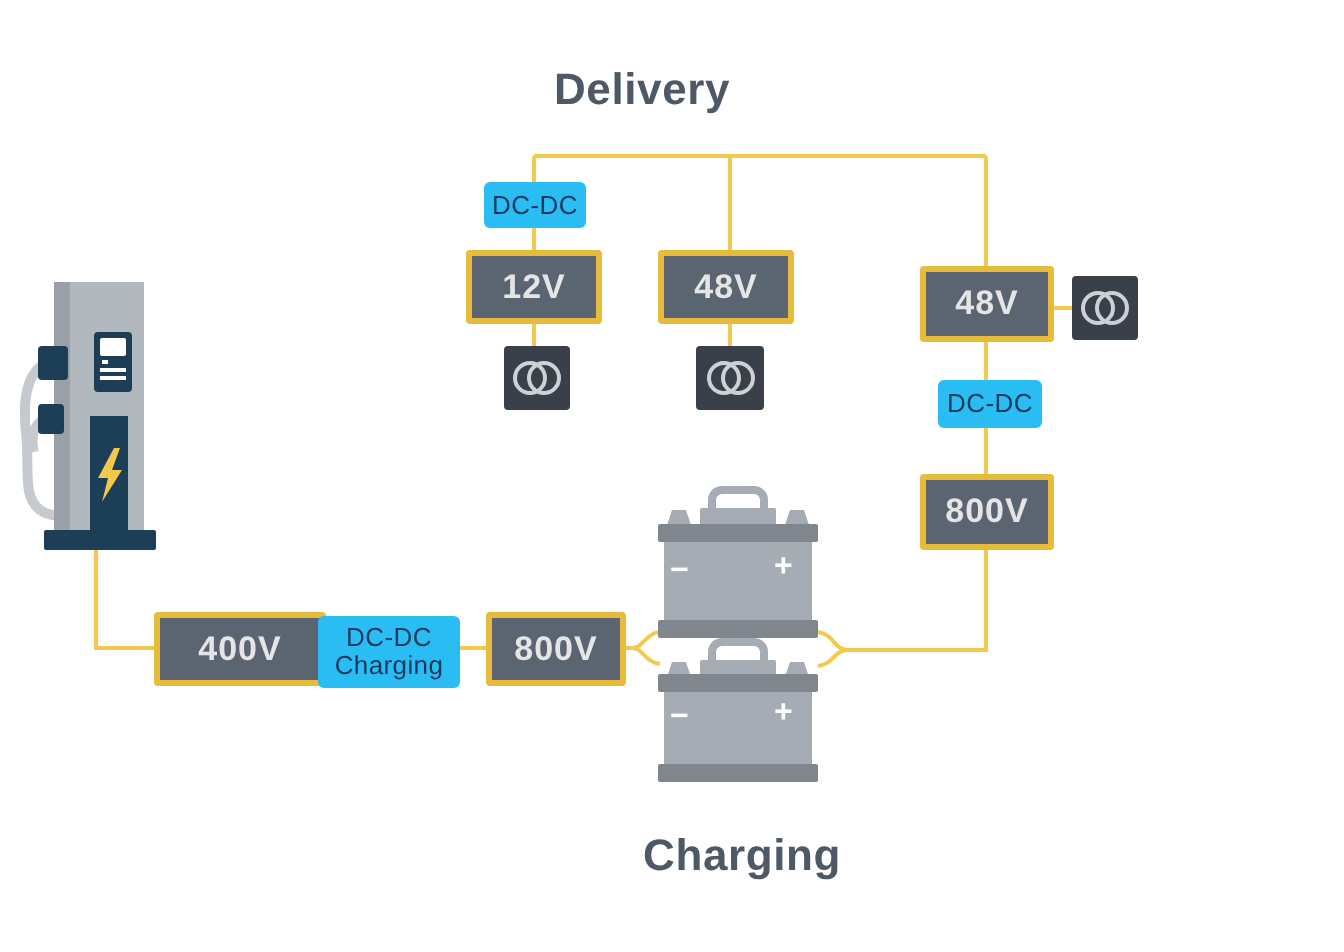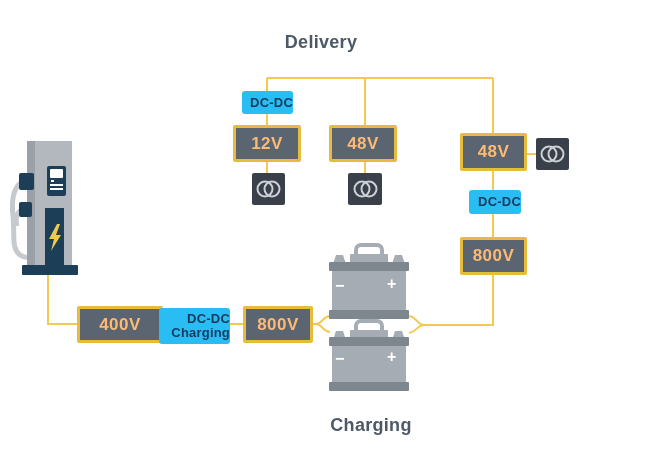--- a/index.html
+++ b/index.html
@@ -1,34 +1,34 @@
 <!DOCTYPE html>
 <html style="--wire: #F3CA4F; --gold-border: #E7BC3D; --slate: #5B6471; --cyan: #2ABDF4; --navy: #1C3E57; --heading: #4D5966; --motor-bg: #394049; --battery-gray: #A6ACB4; --battery-dark: #7E868E; --text-on-cyan: #173A5C;"><head>
 <meta charset="utf-8">
 <style>
   html,body{margin:0;padding:0;background:#ffffff;}
   #stage{
     position:relative;width:672px;height:476px;background:#ffffff;overflow:hidden;
     font-family:"Liberation Sans",sans-serif;
   }
   .heading{
-    position:absolute;font-weight:700;font-size:18px;letter-spacing:.3px;
+    position:absolute;font-weight:700;font-size:22px;letter-spacing:.3px;
     color:var(--heading);text-align:center;
   }
   .vbox{
     position:absolute;box-sizing:border-box;
     background:var(--slate);border:3px solid var(--gold-border);border-radius:2px;
-    color:#fdba74;display:flex;align-items:center;justify-content:center;
+    color:#e5e5e5;display:flex;align-items:center;justify-content:center;
     font-size:17px;font-weight:600;letter-spacing:.5px;
   }
   .cyanbox{
     position:absolute;box-sizing:border-box;background:var(--cyan);border-radius:3px;
     color:var(--text-on-cyan);display:flex;flex-direction:column;
-    align-items:flex-end;justify-content:center;
-    font-size:13px;font-weight:700;line-height:14px;letter-spacing:.2px;
+    align-items:center;justify-content:center;
+    font-size:13px;font-weight:400;line-height:14px;letter-spacing:.2px;
   }
   .motorbox{
     position:absolute;box-sizing:border-box;background:var(--motor-bg);border-radius:2px;
     display:flex;align-items:center;justify-content:center;
   }
   .wire{stroke:var(--wire);stroke-width:2;fill:none;}
   .battsign{
     position:absolute;color:#ffffff;font-weight:700;font-size:16px;line-height:16px;
   }
   svg{display:block;}

